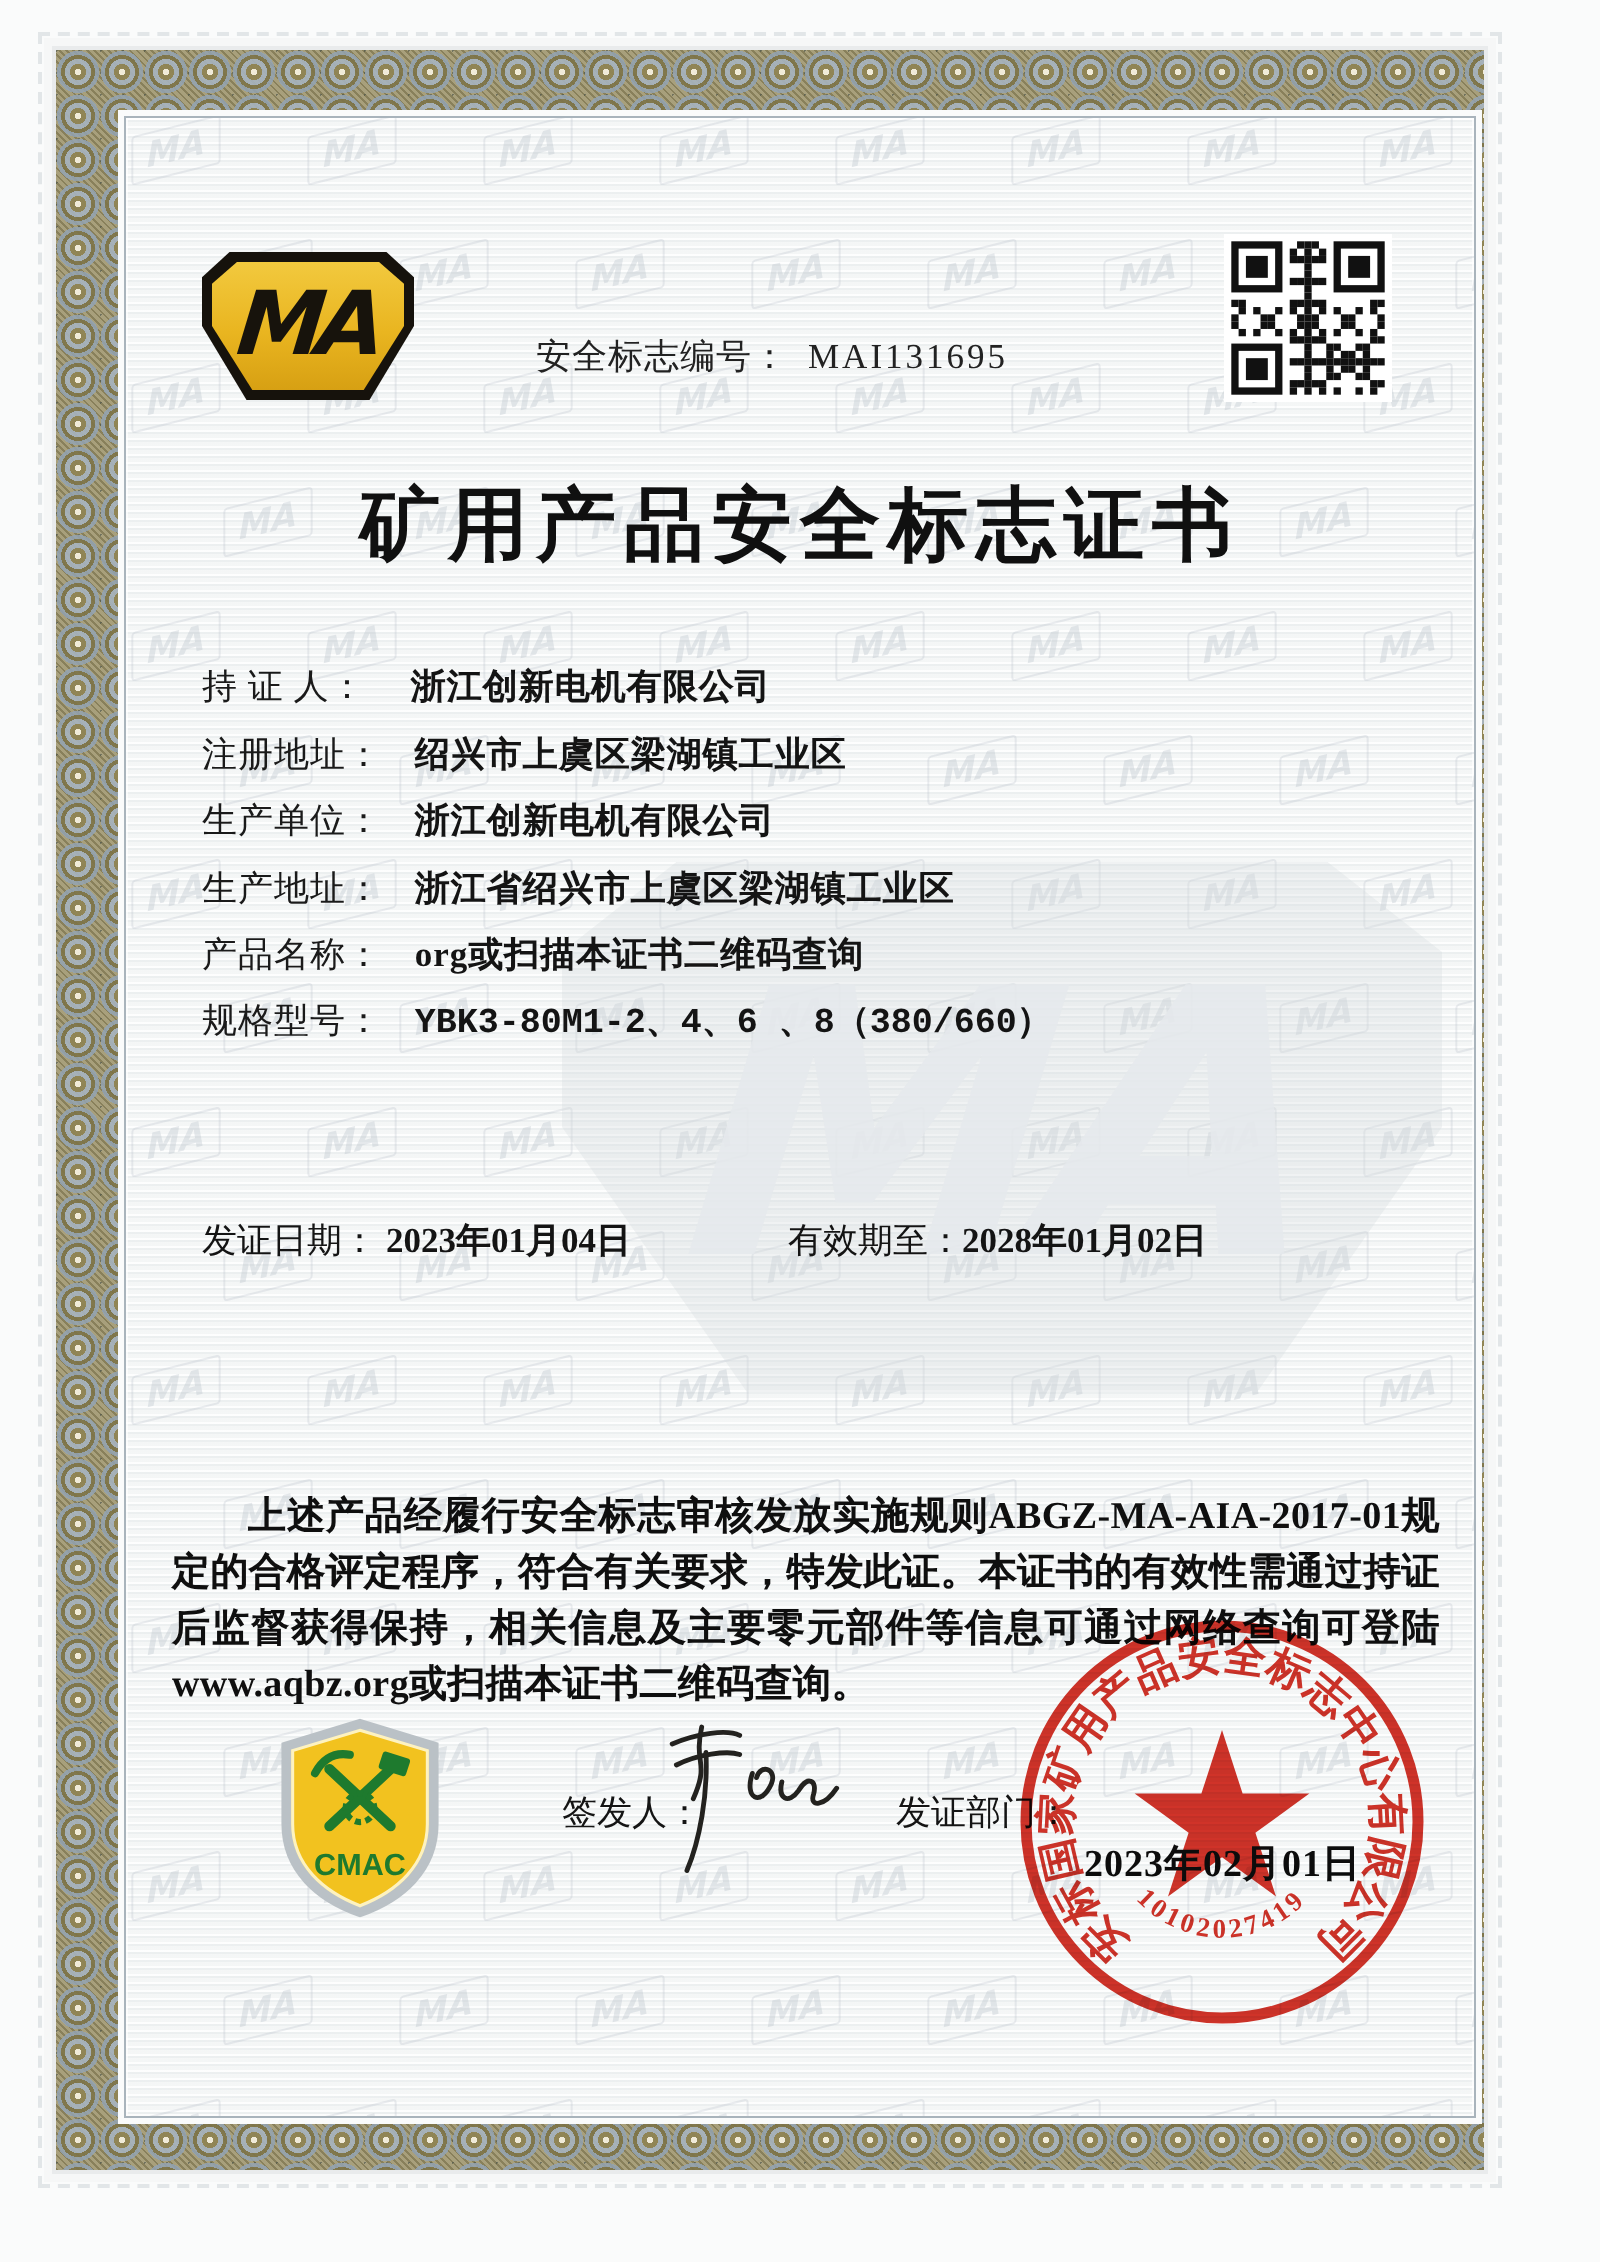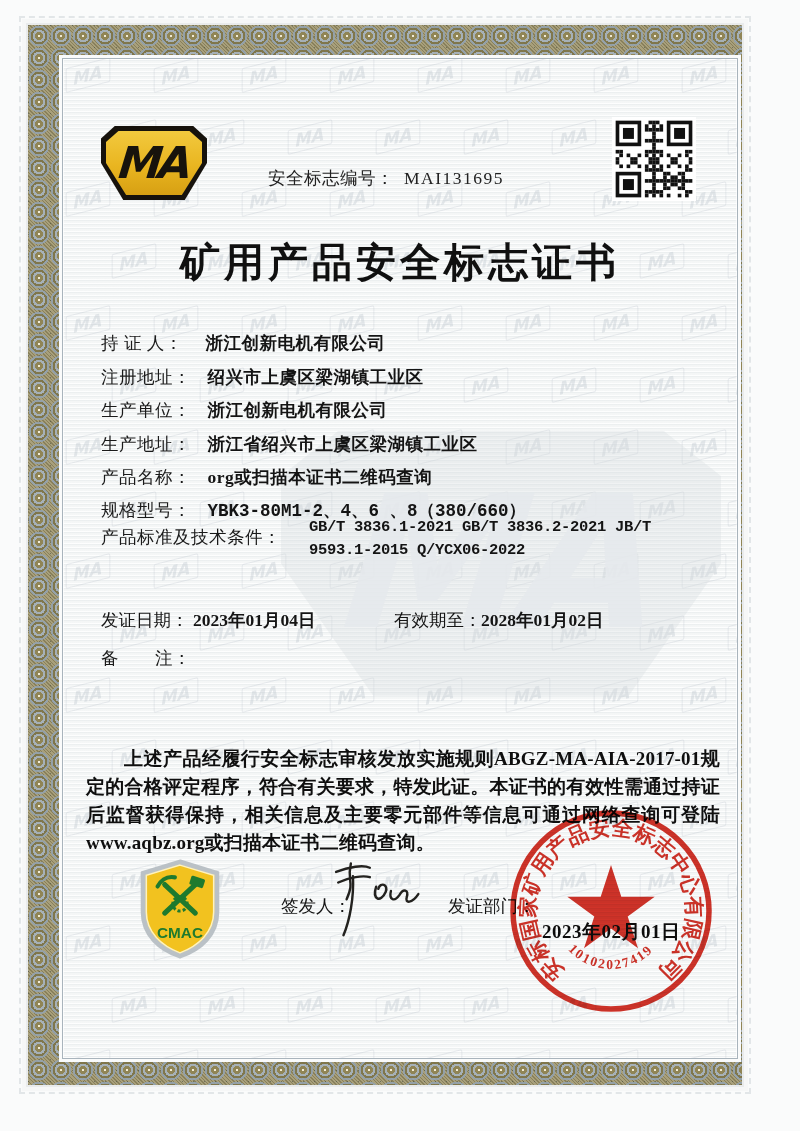--- a/index.html
+++ b/index.html
@@ -436,36 +436,28 @@
       <span class="val">浙江省绍兴市上虞区梁湖镇工业区</span>
     </div>
     <div class="row" style="top:406px">
       <span class="lab">产品名称：</span>
       <span class="val">org或扫描本证书二维码查询</span>
     </div>
     <div class="row" style="top:439px">
       <span class="lab">规格型号：</span>
       <span class="val val-mono">YBK3-80M1-2、4、6 、8（380/660）</span>
     </div>
-    <div class="row row-std" style="top:457px">
-      <span class="lab">产品标准及技术条件：</span>
-      <span class="val-std">GB/T 3836.1-2021 GB/T 3836.2-2021 JB/T 9593.1-2015 Q/YCX06-2022</span>
-    </div>
 
     <div class="row dates-row" style="top:549px">
       <span class="d-il">发证日期：</span>
       <span class="d-iv">2023年01月04日</span>
       <span class="d-vl">有效期至：</span>
       <span class="d-vv">2028年01月02日</span>
     </div>
 
-    <div class="row" style="top:587px">
-      <span class="lab">备　　注：</span>
-      <span class="val"></span>
-    </div>
 
     <p class="statement">上述产品经履行安全标志审核发放实施规则ABGZ-MA-AIA-2017-01规定的合格评定程序，符合有关要求，特发此证。本证书的有效性需通过持证后监督获得保持，相关信息及主要零元部件等信息可通过网络查询可登陆www.aqbz.org或扫描本证书二维码查询。</p>
 
     <svg class="cmac" viewBox="0 0 84 98">
       <path d="M42,3 L78,14 L78,52 C78,74 62,88 42,95 C22,88 6,74 6,52 L6,14 Z" fill="#f2c21f" stroke="#bac1c6" stroke-width="5"></path>
       <path d="M42,6 L75,16 L75,52 C75,72 60,85 42,92 C24,85 9,72 9,52 L9,16 Z" fill="none" stroke="#fdf2c0" stroke-width="1.5"></path>
       <g stroke="#1e7a2e" stroke-width="5" stroke-linecap="round">
         <line x1="27" y1="25" x2="57" y2="53"></line>
         <line x1="57" y1="25" x2="27" y2="53"></line>
       </g>

